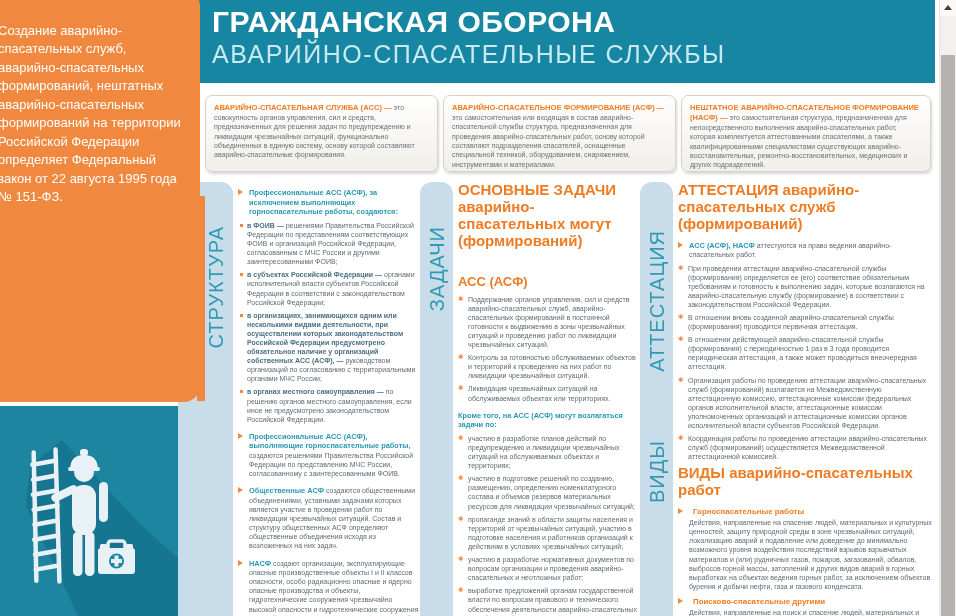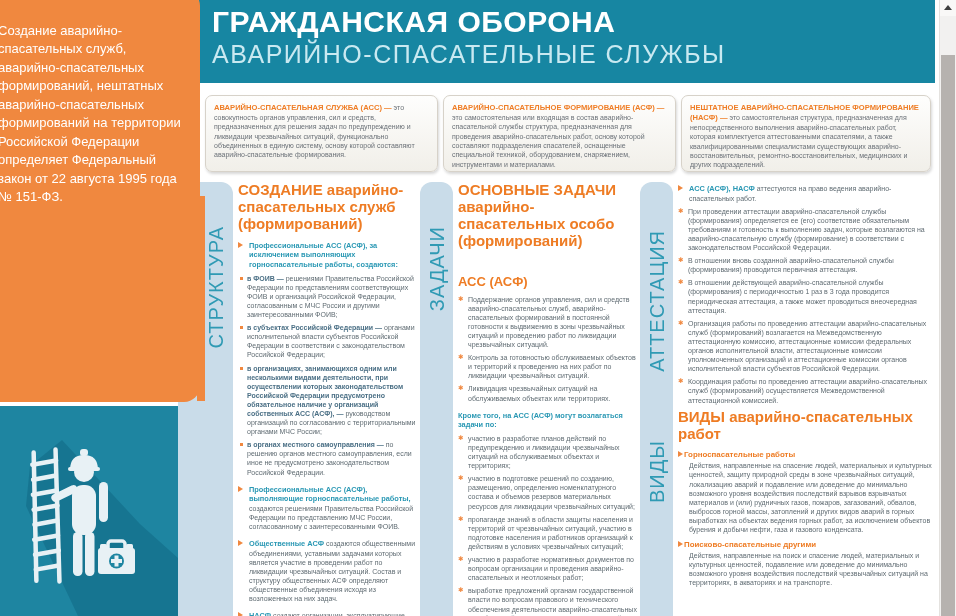--- a/index.html
+++ b/index.html
@@ -52,21 +52,21 @@
   .sub-orange{color:#ee7c24;font-weight:bold;font-size:13px;margin:24px 0 3px 0;}
 
   .sq-list .li{position:relative;padding-left:9px;margin:4px 0;}
   .sq-list .li::before{content:"";position:absolute;left:2px;top:3px;width:3px;height:3px;background:#f0883f;}
   .li .b{font-weight:bold;color:#4a6f85;}
 
   .star-list .li{position:relative;padding-left:10px;margin:4px 0;}
   .star-list .li::before{content:"✱";position:absolute;left:0;top:0;color:#f0883f;font-size:6.5px;}
 
   .types-item{margin:6px 0;}
-  .types-title{position:relative;padding-left:6px;color:#ee7c24;font-weight:bold;font-size:7.9px;line-height:1.25;}
+  .types-title{position:relative;padding-left:15px;color:#ee7c24;font-weight:bold;font-size:7.9px;line-height:1.25;}
   .types-title::before{content:"";position:absolute;left:0;top:1px;width:0;height:0;
        border-left:5px solid #f0883f;border-top:3.5px solid transparent;border-bottom:3.5px solid transparent;}
   .types-text{padding-left:11px;margin-top:1px;}
   #col3 .att-lead{margin-top:4px;}
 
   
   .rescue-panel{position:absolute;left:0;top:406px;width:178px;height:210px;background:#1e85a1;
                 z-index:4;overflow:hidden;}
 
   
@@ -110,21 +110,20 @@
   <div class="def-card" id="def2">
     <span class="def-term">АВАРИЙНО-СПАСАТЕЛЬНОЕ ФОРМИРОВАНИЕ (АСФ) —</span>
     <span class="def-text">это самостоятельная или входящая в состав аварийно-спасательной службы структура, предназначенная для проведения аварийно-спасательных работ, основу которой составляют подразделения спасателей, оснащенные специальной техникой, оборудованием, снаряжением, инструментами и материалами.</span>
   </div>
   <div class="def-card" id="def3">
     <span class="def-term">НЕШТАТНОЕ АВАРИЙНО-СПАСАТЕЛЬНОЕ ФОРМИРОВАНИЕ (НАСФ) —</span>
     <span class="def-text">это самостоятельная структура, предназначенная для непосредственного выполнения аварийно-спасательных работ, которая комплектуется аттестованными спасателями, а также квалифицированными специалистами существующих аварийно-восстановительных, ремонтно-восстановительных, медицинских и других подразделений.</span>
   </div>
 
   <div class="col" id="col1">
-    <div class="col-heading">СОЗДАНИЕ аварийно-спасательных служб (формирований)</div>
 
     <div class="lead-item">
       <span class="tri"></span>
       <span class="lead-strong">Профессиональные АСС (АСФ), за исключением выполняющих горноспасательные работы, создаются:</span>
     </div>
     <div class="sq-list">
 
         <div class="li"><span class="b">в ФОИВ —</span><span> решениями Правительства Российской Федерации по представлениям соответствующих ФОИВ и организаций Российской Федерации, согласованным с МЧС России и другими заинтересованными ФОИВ;</span></div>
 
         <div class="li"><span class="b">в субъектах Российской Федерации —</span><span> органами исполнительной власти субъектов Российской Федерации в соответствии с законодательством Российской Федерации;</span></div>
@@ -143,41 +142,42 @@
       <span class="lead-strong">Общественные АСФ</span><span> создаются общественными объединениями, уставными задачами которых является участие в проведении работ по ликвидации чрезвычайных ситуаций. Состав и структуру общественных АСФ определяют общественные объединения исходя из возложенных на них задач.</span>
     </div>
     <div class="lead-item">
       <span class="tri"></span>
       <span class="lead-strong">НАСФ</span><span> создают организации, эксплуатирующие опасные производственные объекты I и II классов опасности, особо радиационно опасные и ядерно опасные производства и объекты, гидротехнические сооружения чрезвычайно высокой опасности и гидротехнические сооружения высокой опасности, за исключением организаций, не имеющих мобилизационных заданий (заказов) и не входящих в перечень организаций, обеспечивающих выполнение мероприятий по гражданской обороне.</span>
     </div>
 
   </div>
 
   <div class="col" id="col2">
-    <div class="col-heading">ОСНОВНЫЕ ЗАДАЧИ аварийно-спасательных особо (формирований)</div>
+    <div class="col-heading">ОСНОВНЫЕ ЗАДАЧИ аварийно-спасательных могут (формирований)</div>
     <div class="sub-orange">АСС (АСФ)</div>
     <div class="star-list">
 
     <div class="li"><span>Поддержание органов управления, сил и средств аварийно-спасательных служб, аварийно-спасательных формирований в постоянной готовности к выдвижению в зоны чрезвычайных ситуаций и проведению работ по ликвидации чрезвычайных ситуаций.</span></div>
         <div class="li"><span>Контроль за готовностью обслуживаемых объектов и территорий к проведению на них работ по ликвидации чрезвычайных ситуаций.</span></div>
         <div class="li"><span>Ликвидация чрезвычайных ситуаций на обслуживаемых объектах или территориях.</span></div>
       </div>
     <div class="teal-line">Кроме того, на АСС (АСФ) могут возлагаться задачи по:</div>
     <div class="star-list">
 
     <div class="li"><span>участию в разработке планов действий по предупреждению и ликвидации чрезвычайных ситуаций на обслуживаемых объектах и территориях;</span></div>
         <div class="li"><span>участию в подготовке решений по созданию, размещению, определению номенклатурного состава и объемов резервов материальных ресурсов для ликвидации чрезвычайных ситуаций;</span></div>
         <div class="li"><span>пропаганде знаний в области защиты населения и территорий от чрезвычайных ситуаций, участию в подготовке населения и работников организаций к действиям в условиях чрезвычайных ситуаций;</span></div>
         <div class="li"><span>участию в разработке нормативных документов по вопросам организации и проведения аварийно-спасательных и неотложных работ;</span></div>
         <div class="li"><span>выработке предложений органам государственной власти по вопросам правового и технического обеспечения деятельности аварийно-спасательных служб, аварийно-спасательных формирований, социальной защиты спасателей и других работников аварийно-спасательных служб, аварийно-спасательных формирований.</span></div>
       </div>
 
   </div>
 
   <div class="col" id="col3">
+    <div class="col-heading">АТТЕСТАЦИЯ аварийно-спасательных служб (формирований)</div>
     <div class="lead-item att-lead">
       <span class="tri"></span>
       <span class="lead-strong">АСС (АСФ), НАСФ</span><span> аттестуются на право ведения аварийно-спасательных работ.</span>
     </div>
     <div class="star-list">
 
     <div class="li"><span>При проведении аттестации аварийно-спасательной службы (формирования) определяется ее (его) соответствие обязательным требованиям и готовность к выполнению задач, которые возлагаются на аварийно-спасательную службу (формирование) в соответствии с законодательством Российской Федерации.</span></div>
         <div class="li"><span>В отношении вновь созданной аварийно-спасательной службы (формирования) проводится первичная аттестация.</span></div>
         <div class="li"><span>В отношении действующей аварийно-спасательной службы (формирования) с периодичностью 1 раз в 3 года проводится периодическая аттестация, а также может проводиться внеочередная аттестация.</span></div>
         <div class="li"><span>Организация работы по проведению аттестации аварийно-спасательных служб (формирований) возлагается на Межведомственную аттестационную комиссию, аттестационные комиссии федеральных органов исполнительной власти, аттестационные комиссии уполномоченных организаций и аттестационные комиссии органов исполнительной власти субъектов Российской Федерации.</span></div>

